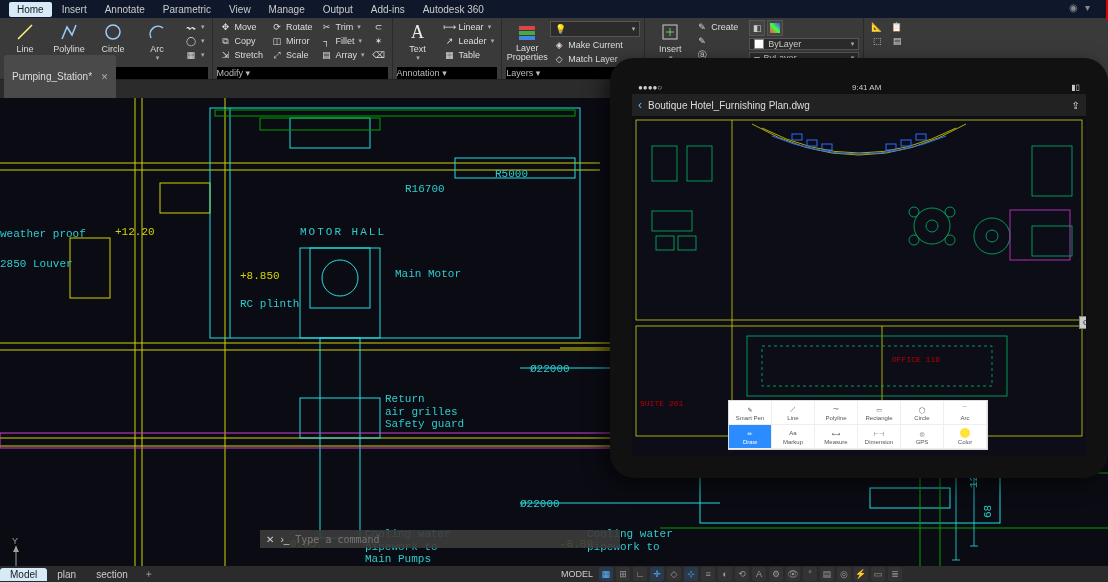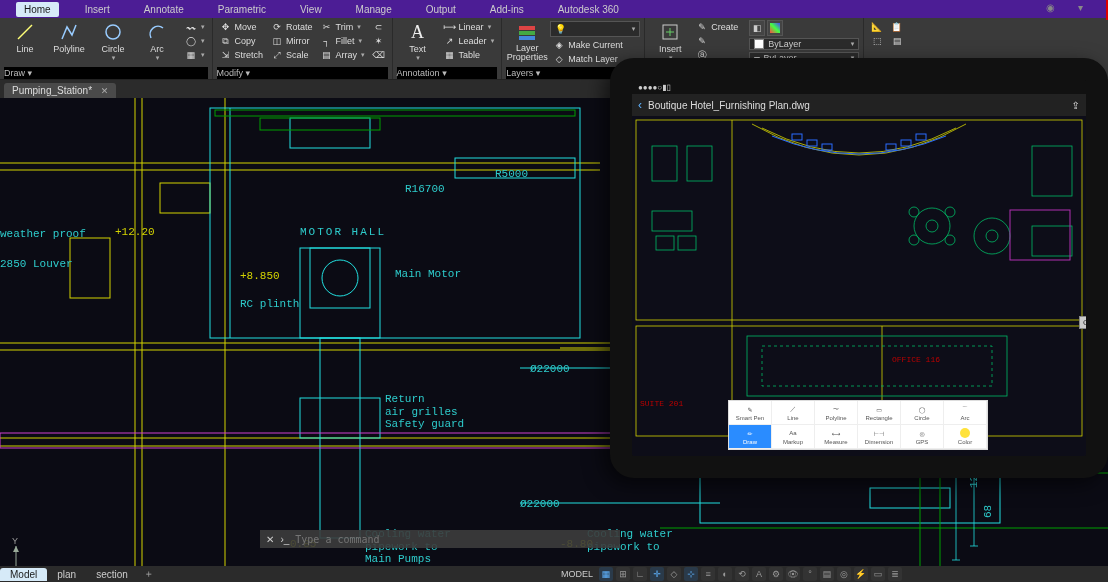--- a/index.html
+++ b/index.html
@@ -1,19 +1,19 @@
 <!DOCTYPE html>
 <html><head>
 <meta charset="utf-8">
 <style>
   * { box-sizing: border-box; margin: 0; padding: 0; font-family: "Segoe UI", Arial, sans-serif; }
   body { width: 1108px; height: 582px; background: #333; color: #ccc; overflow: hidden; position: relative; font-size: 11px; }
 
   
-  .menubar { height: 18px; background: #4c1d95; display: flex; align-items: center; padding: 0 16px; font-size: 10px; gap: 18px; }
+  .menubar { height: 18px; background: #0f172a; display: flex; align-items: center; padding: 0 9px; font-size: 10px; gap: 2px; }
   .menubar .tab { padding: 2px 8px; color: #ccc; cursor: pointer; }
   .menubar .tab.active { background: #d6eaf8; color: #1a1a1a; border-radius: 2px; }
   .menubar .spacer { flex: 1; }
   .menubar .icon { width: 14px; height: 14px; display: inline-block; }
 
   
   .ribbon { height: 62px; background: #3a3a3a; display: flex; border-bottom: 1px solid #222; }
   .ribbon-panel { border-right: 1px solid #2a2a2a; display: flex; flex-direction: column; padding: 2px 4px 0 4px; }
   .ribbon-panel .panel-title { font-size: 9px; color: #bbb; padding: 1px 0; background: #000000; margin-top: auto; }
   .panel-body { display: flex; align-items: flex-start; gap: 2px; flex:1; }
@@ -25,21 +25,21 @@
   .dd { font-size: 7px; color: #aaa; margin-left:1px;}
 
   
   .prop-combo { background:#2b2b2b; border:1px solid #555; height:16px; font-size:9px; color:#ccc; display:flex; align-items:center; padding:0 4px; margin:1px 0; min-width:110px; gap:4px;}
   .prop-combo .sw { width:10px; height:10px; border:1px solid #888;}
   .prop-row-icons { display:flex; gap:2px; margin:1px 0;}
   .prop-row-icons .ic { width:16px; height:16px; background:#444; border:1px solid #555; display:flex; align-items:center; justify-content:center; cursor:pointer; font-size:9px;}
 
   
   .filetabs { height: 18px; background: #2b2b2b; display: flex; align-items: flex-end; padding-left: 4px; font-size: 10px; }
-  .filetab { background: #4a4a4a; color: #ddd; padding: 2px 8px; border-radius: 3px 3px 0 0; margin-right: 2px; cursor:pointer;}
+  .filetab { background: #4a4a4a; color: #ddd; padding: 16px 8px; border-radius: 3px 3px 0 0; margin-right: 2px; cursor:pointer;}
   .filetab .close { margin-left:6px; color:#aaa; font-size:9px;}
 
   
   .canvas { position: absolute; top: 98px; left: 0; right: 0; bottom: 14px; background: #0b0b14; overflow: hidden; }
   .canvas svg { position:absolute; top:0; left:0; }
   .annot { position:absolute; color:#2ecccc; font-family: "Consolas","Courier New",monospace; font-size:11px; white-space:pre; line-height:1.15;}
   .annot.y { color:#d4d400;}
 
   
   .ucs { position:absolute; left:10px; bottom:28px; color:#999; font-size:9px;}
@@ -489,20 +489,21 @@
   <span class="sic">◎</span>
   <span class="sic">⚡</span>
   <span class="sic">▭</span>
   <span class="sic">≣</span>
 </div>
 
 <div class="tablet">
   <div class="tablet-inner">
     <div class="t-status">
       <span>●●●●○</span>
+      <span class="mid">9:41 AM</span>
       <span>▮▯</span>
     </div>
     <div class="t-header">
       <span class="back">‹</span>
       <span>Boutique Hotel_Furnishing Plan.dwg</span>
       <span class="share">⇪</span>
     </div>
     <div class="t-canvas">
       <svg viewBox="0 0 454 340">
         <g stroke="#d4d400" fill="none" stroke-width="0.8">

